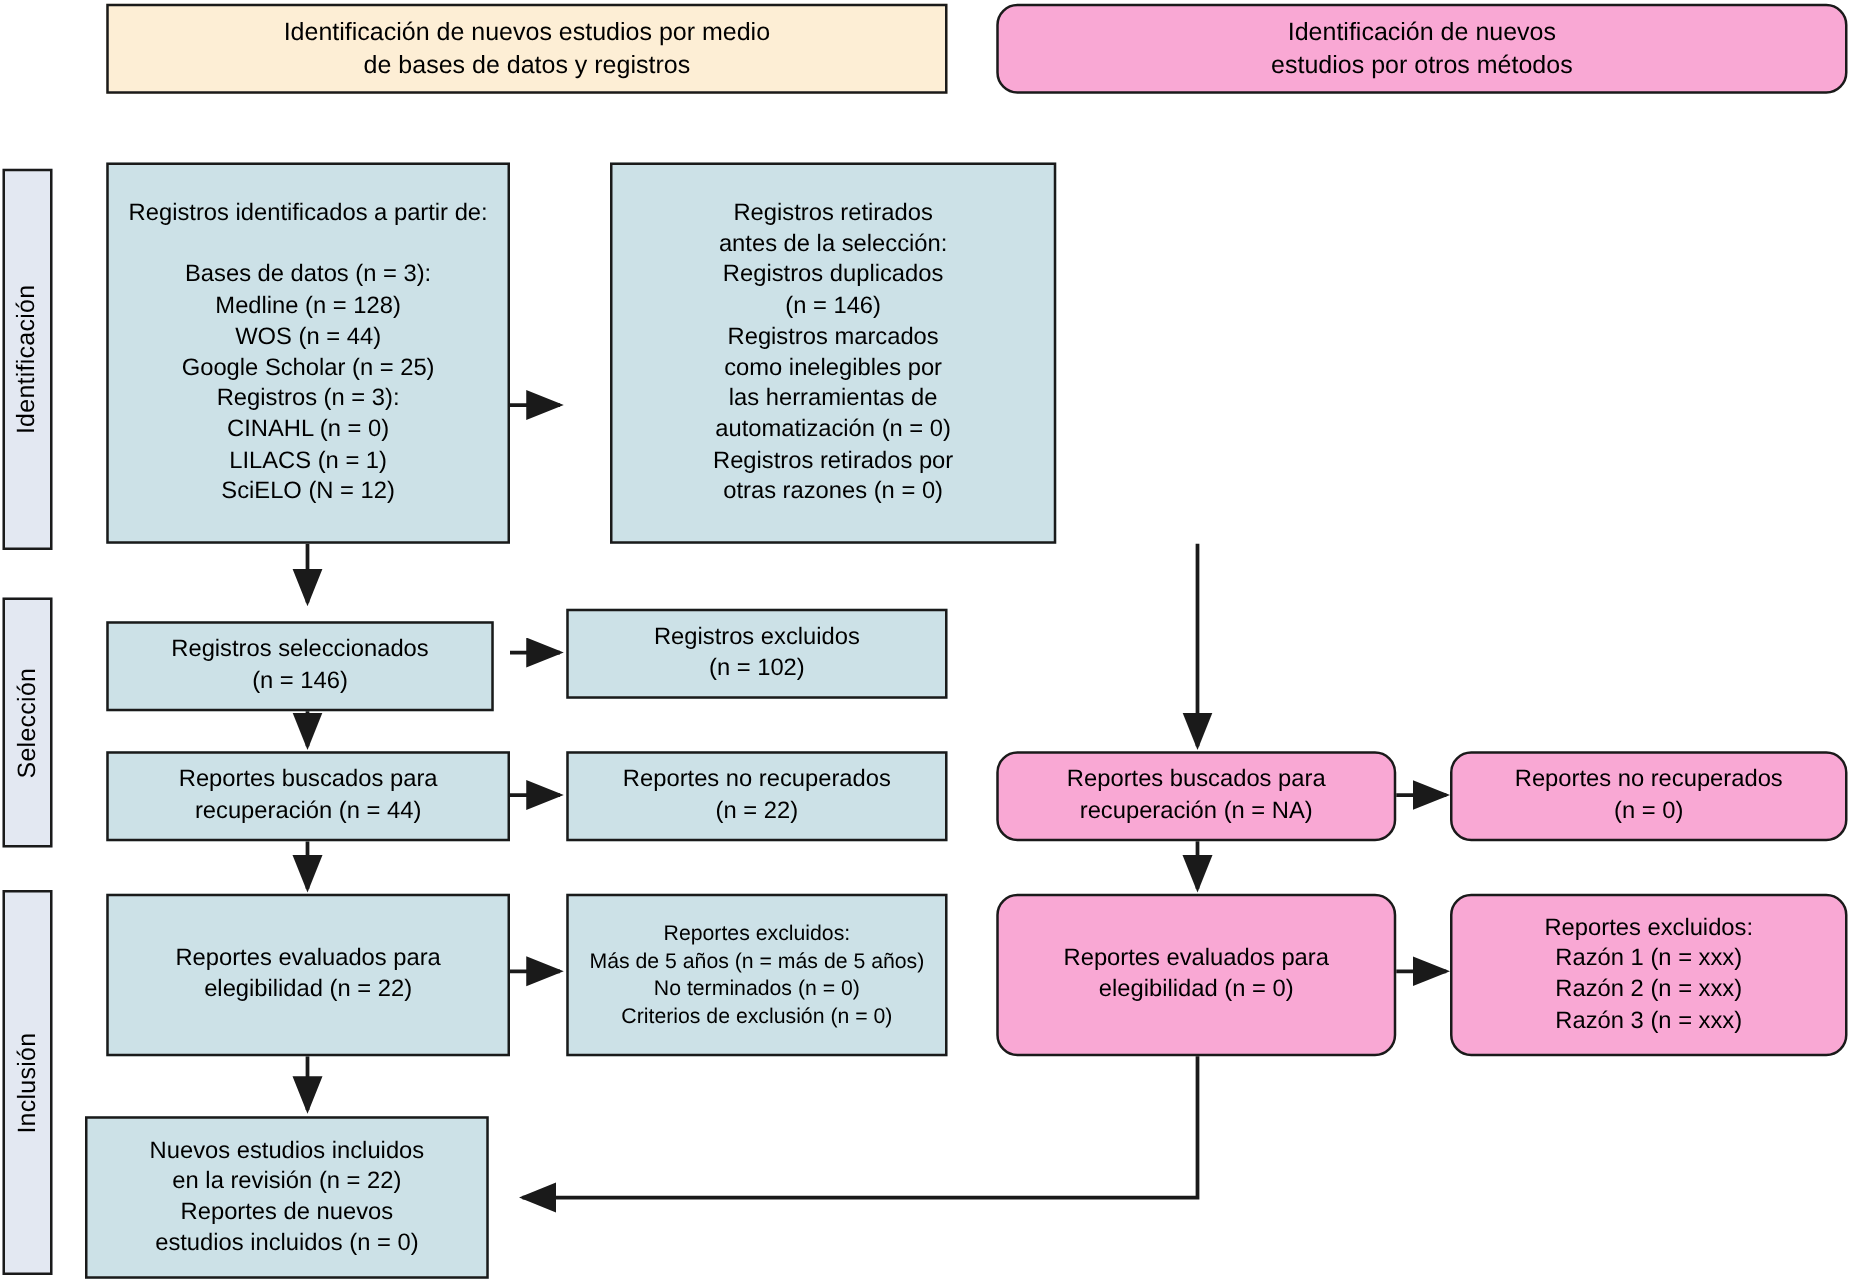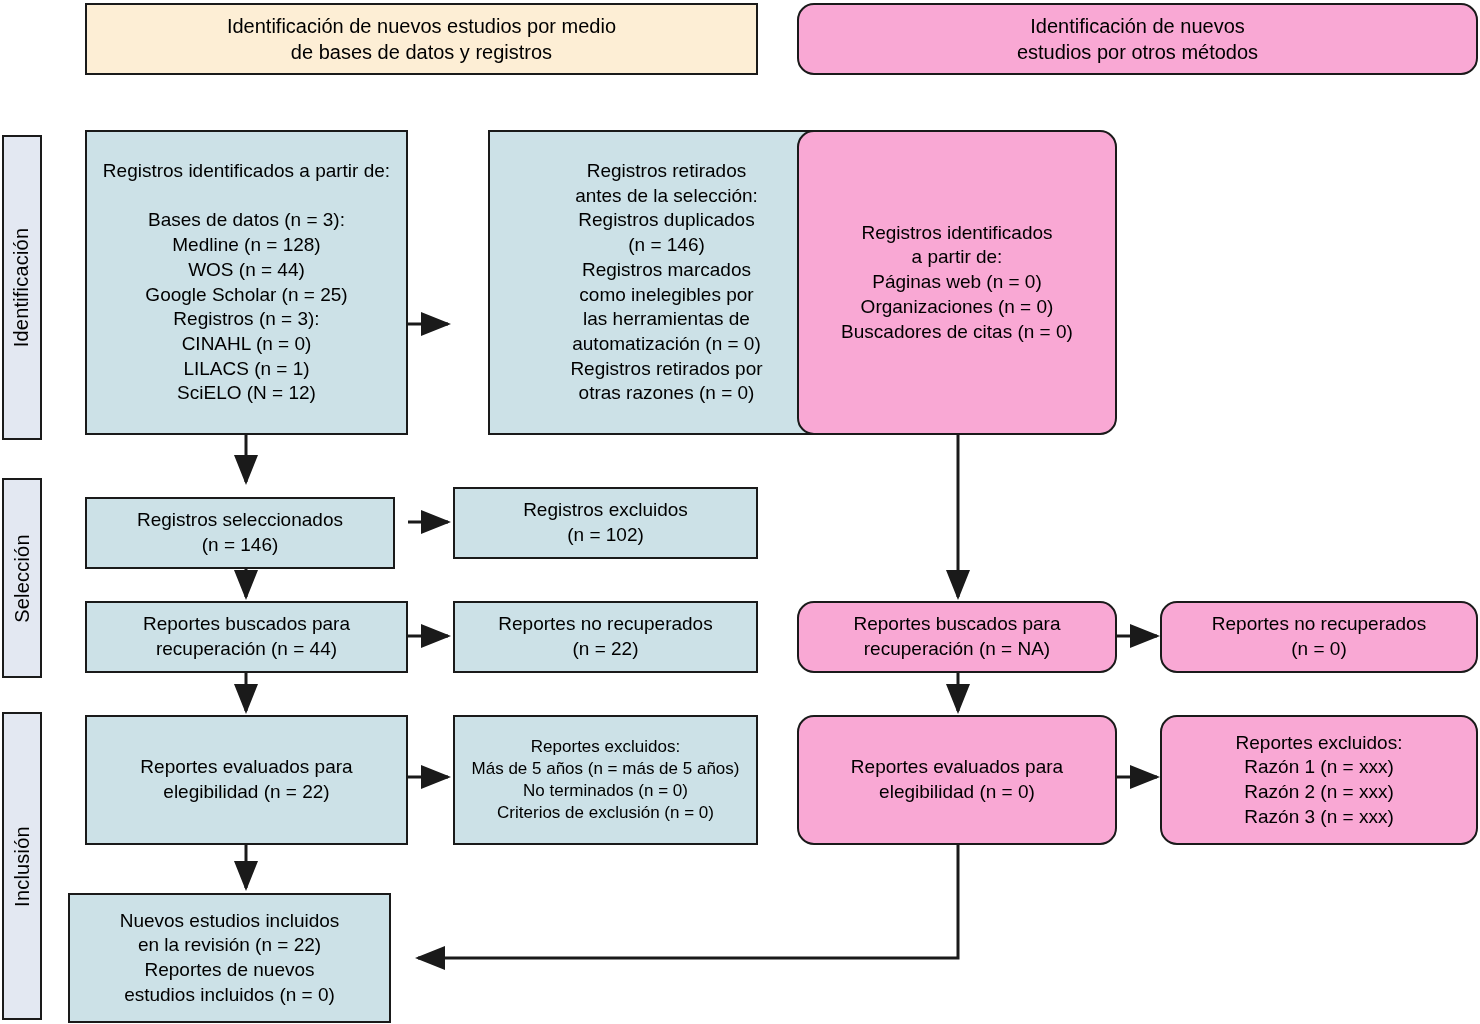--- a/index.html
+++ b/index.html
@@ -124,25 +124,20 @@
 antes de la selección:
 Registros duplicados
 (n = 146)
 Registros marcados
 como inelegibles por
 las herramientas de
 automatización (n = 0)
 Registros retirados por
 otras razones (n = 0)</div>
 
-  <div class="box peach f19" style="left:797px;top:130px;width:320px;height:305px;">Registros identificados
-a partir de:
-Páginas web (n = 0)
-Organizaciones (n = 0)
-Buscadores de citas (n = 0)</div>
 
   <div class="box blue f19" style="left:85px;top:497px;width:310px;height:72px;">Registros seleccionados
 (n = 146)</div>
   <div class="box blue f19" style="left:453px;top:487px;width:305px;height:72px;">Registros excluidos
 (n = 102)</div>
 
   <div class="box blue f19" style="left:85px;top:601px;width:323px;height:72px;">Reportes buscados para
 recuperación (n = 44)</div>
   <div class="box blue f19" style="left:453px;top:601px;width:305px;height:72px;">Reportes no recuperados
 (n = 22)</div>

